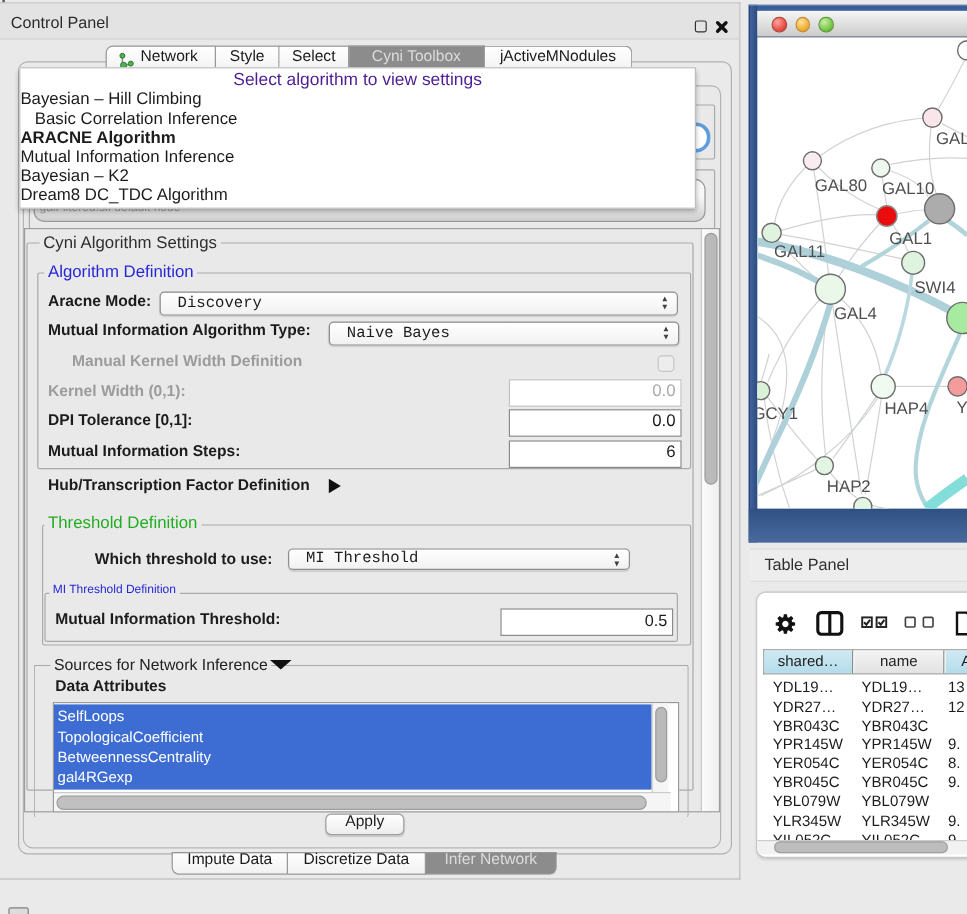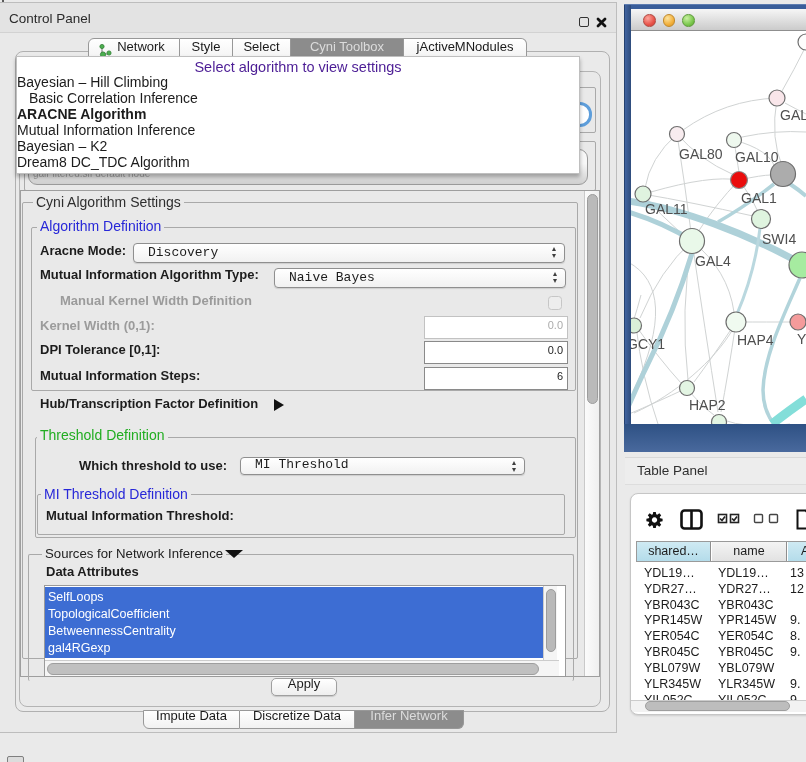--- a/index.html
+++ b/index.html
@@ -9,21 +9,21 @@
   .b { font-weight:bold; }
   .lbl { position:absolute; white-space:nowrap; }
   .combo { position:absolute; background:linear-gradient(#ffffff,#f1f1f1);
     border:1px solid #8f8f8f; border-radius:4px; box-shadow:0 1px 1px rgba(0,0,0,.12); }
   .combo .ct { position:absolute; left:14px; top:1px;font-family:Liberation Mono, monospace; }
   .spin { position:absolute; right:7px; top:50%; width:5px; height:11px; margin-top:-5.5px; }
   .spin:before { content:""; position:absolute; top:0; left:0; border-left:2.5px solid transparent;
     border-right:2.5px solid transparent; border-bottom:4px solid #3f3f3f; }
   .spin:after { content:""; position:absolute; bottom:0; left:0; border-left:2.5px solid transparent;
     border-right:2.5px solid transparent; border-top:4px solid #3f3f3f; }
-  .fld { position:absolute; background:#fff; text-align:right; padding:0 4px 0 0; line-height:17px; font-size:11px; }
+  .fld { position:absolute; background:#fff; text-align:right; padding:0 4px 0 0; line-height:17px; font-size:14px; }
   .grp { position:absolute; border:1px solid #a9a9a9; border-radius:2px; }
   .gt { position:absolute; background:#e9e9e9; padding:0 3px; white-space:nowrap; }
   .tab { position:absolute; top:0; height:100%; background:linear-gradient(#ffffff,#f1f1f1);
     border:1px solid #989898; text-align:center; padding-top:0; line-height:16px; color:#1a1a1a; }
   .tabsel { background:#8c8c8c; color:#dcdcdc; }
 </style>
 </head>
 <body>
 
 <div class="abs" style="left:2px;top:0;width:2px;height:3px;background:#5a5a5a;"></div>
@@ -106,23 +106,24 @@
   <div class="grp" style="left:35px;top:434px;width:541px;height:101px;"></div>
   <div class="gt" style="left:37px;top:424px;color:#21ad21;font-size:14px;">Threshold Definition</div>
 
   <div class="lbl b" style="left:79px;top:454.5px;">Which threshold to use:</div>
   <div class="combo" style="left:240px;top:454px;width:285px;height:18px;">
       <span class="ct" style="top:-1px;">MI Threshold</span>
       <span class="spin"></span>
     </div>
 
   <div class="grp" style="left:36.5px;top:491px;width:528.5px;height:40.5px;"></div>
-  <div class="gt" style="left:41px;top:483px;color:#2727d8;font-size:14px;">MI Threshold Definition</div>
+  <div class="gt" style="left:41px;top:483px;color:#2727d8;font-size:10px;">MI Threshold Definition</div>
 
   <div class="lbl b" style="left:46px;top:505px;">Mutual Information Threshold:</div>
+  <div class="fld" style="left:417px;top:504px;width:144px;height:22.5px;border:1px solid #8a8a8a;line-height:20px;font-size:13.5px;">0.5</div>
 
   <div class="grp" style="left:27.5px;top:551px;width:546px;height:127px;border-bottom:none;"></div>
   <div class="gt" style="left:42px;top:542.5px;color:#222;font-size:13.2px;">Sources for Network Inference</div>
   <div class="abs" style="left:225px;top:547px;width:0;height:0;border-left:9.5px solid transparent;border-right:9.5px solid transparent;border-top:8.5px solid #111;z-index:3;"></div>
 
   <div class="lbl b" style="left:46px;top:561px;">Data Attributes</div>
 
   <div class="abs" style="left:44px;top:582px;width:522px;height:92px;border:1px solid #9a9a9a;background:#fff;overflow:hidden;">
     <div class="abs" style="left:0;top:1px;width:500px;height:71px;background:#3d6dd3;"></div>
     <div class="lbl" style="left:3px;top:4px;color:#fff;font-size:12.5px;">SelfLoops</div>

